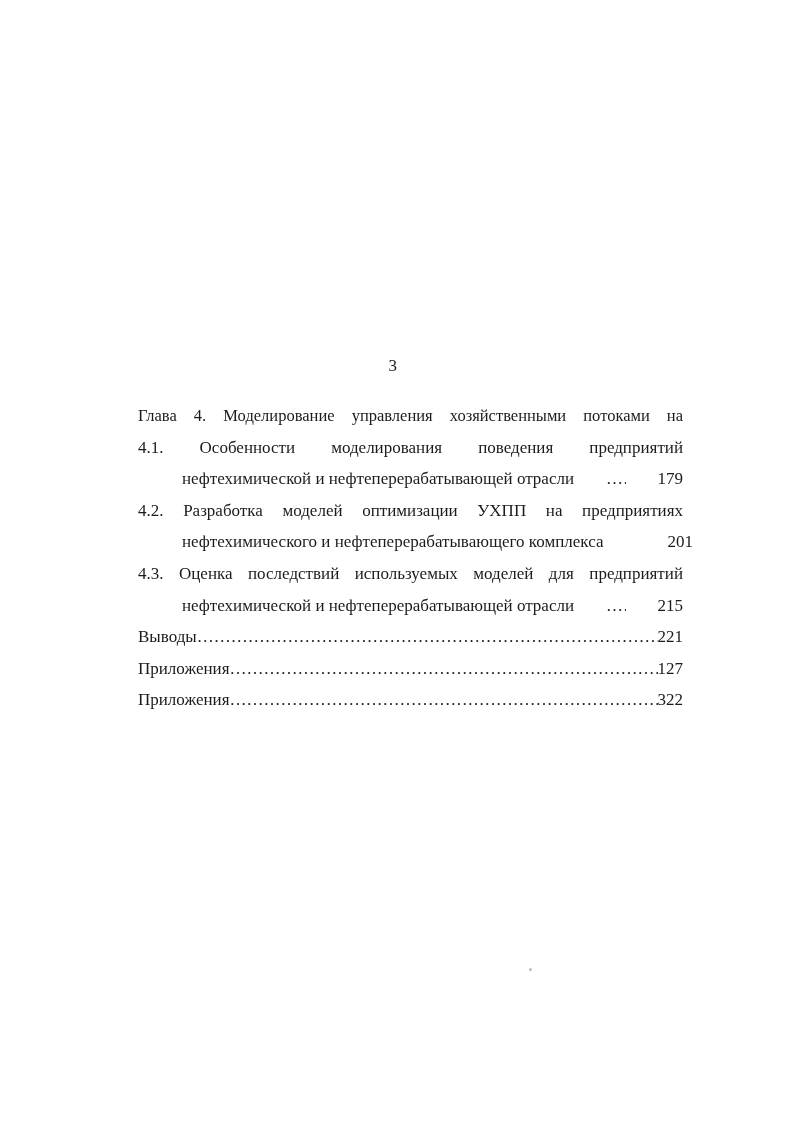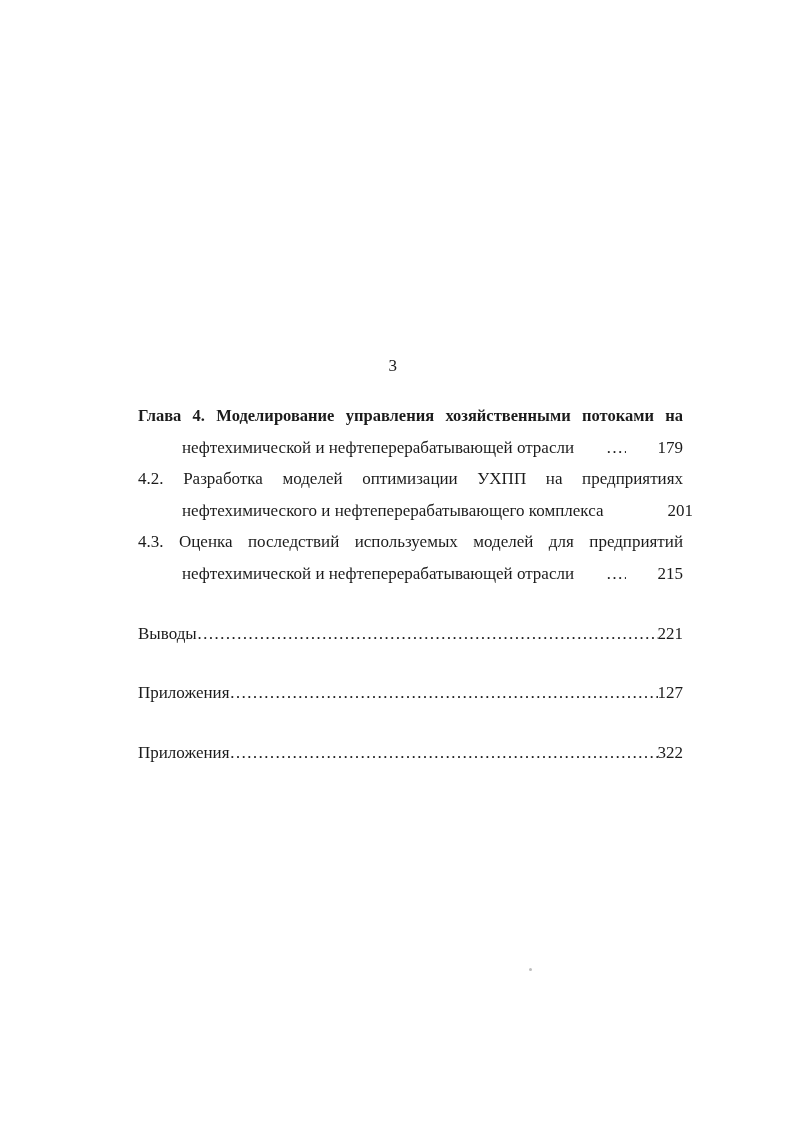--- a/index.html
+++ b/index.html
@@ -24,36 +24,35 @@
     letter-spacing: .5px;
   }
   .content {
     position: absolute;
     left: 138px; top: 400px;
     width: 545px;
     font-size: 17px;
     line-height: 31.6px;
   }
   .line { height: 31.6px; }
-  .bold { font-weight: bold; }
+  .bold { font-weight: normal; }
   .just {
     text-align: justify;
     text-align-last: justify;
   }
   .h1size { font-size: 16.5px; }
   .entry-cont {
     display: flex;
     margin-left: 44px;
     align-items: baseline;
     gap: 32px;
   }
   .tail-row {
     display: flex;
     align-items: baseline;
-    margin-top: 28px;
   }
   .label { white-space: nowrap; }
   .leader {
     flex: 1 1 auto;
     overflow: hidden;
     white-space: nowrap;
   }
   .pageref { white-space: nowrap; font-family: Liberation Serif, serif; }
   .speck {
     position: absolute;
@@ -68,20 +67,21 @@
 <body>
 
 <div class="page">
 
   <div class="page-number">3</div>
 
   <div class="content">
 
     <div class="line bold just h1size">Глава 4. Моделирование управления хозяйственными потоками на</div>
 
+    <div class="line just"><span>4.1.</span> <span>Особенности моделирования поведения предприятий</span></div>
     <div class="line entry-cont">
       <span class="label">нефтехимической и нефтеперерабатывающей отрасли</span>
       <span class="leader">………………………………………………………………………………………………………………………………</span>
       <span class="pageref">179</span>
     </div>
 
     <div class="line just"><span>4.2.</span> <span>Разработка моделей оптимизации УХПП на предприятиях</span></div>
     <div class="line entry-cont">
       <span class="label">нефтехимического и нефтеперерабатывающего комплекса</span>
       <span class="leader">………………………………………………………………………………………………………………………………</span>

